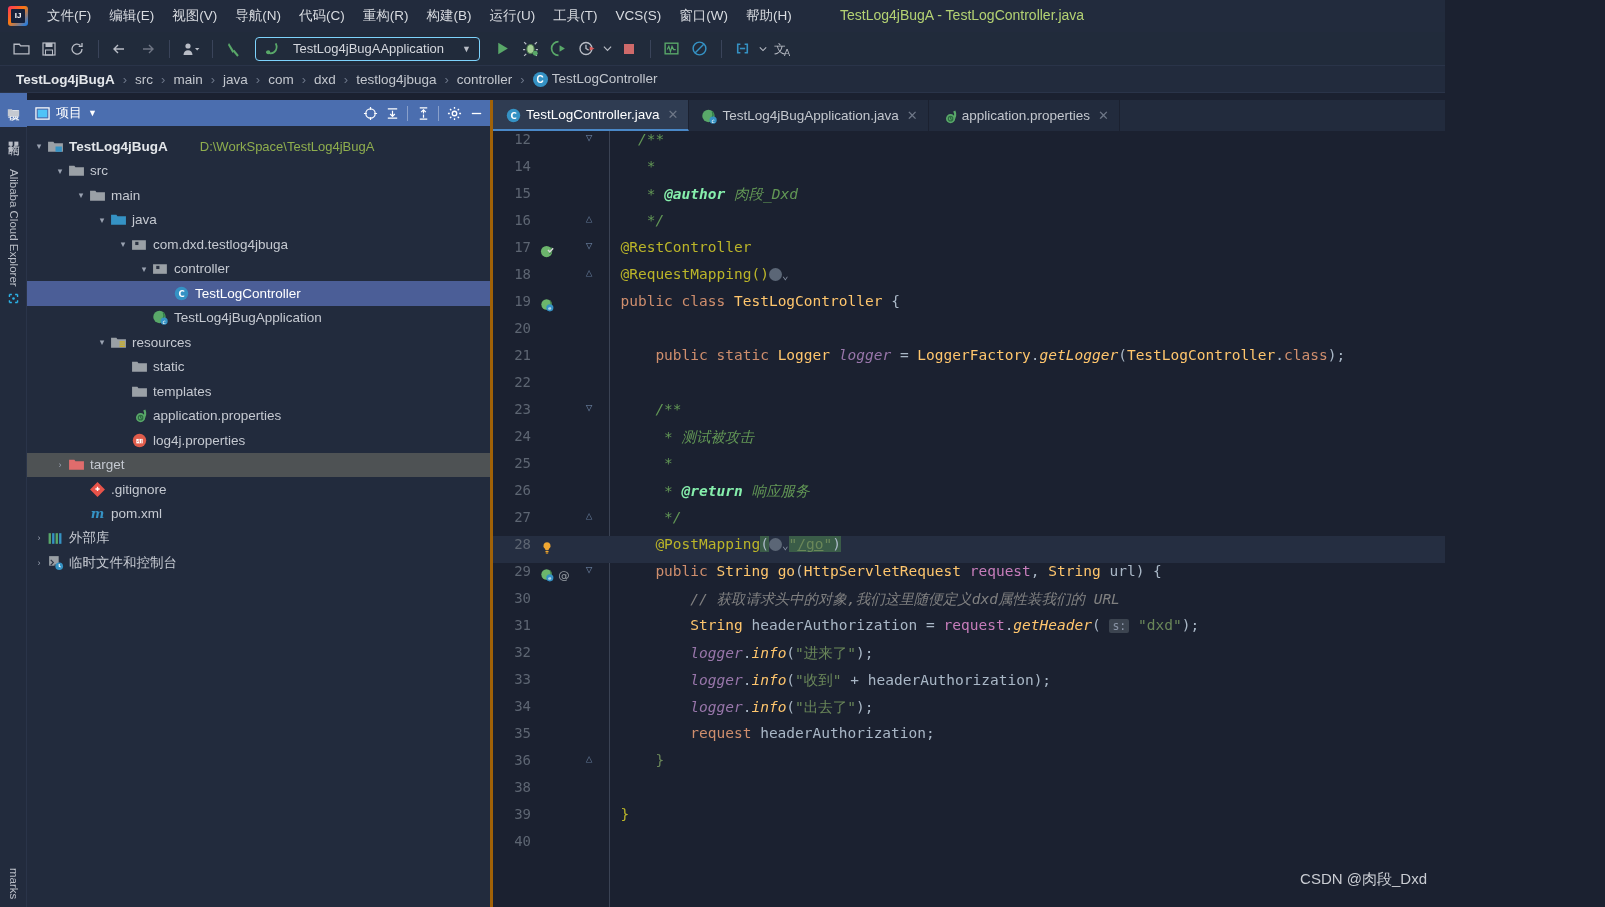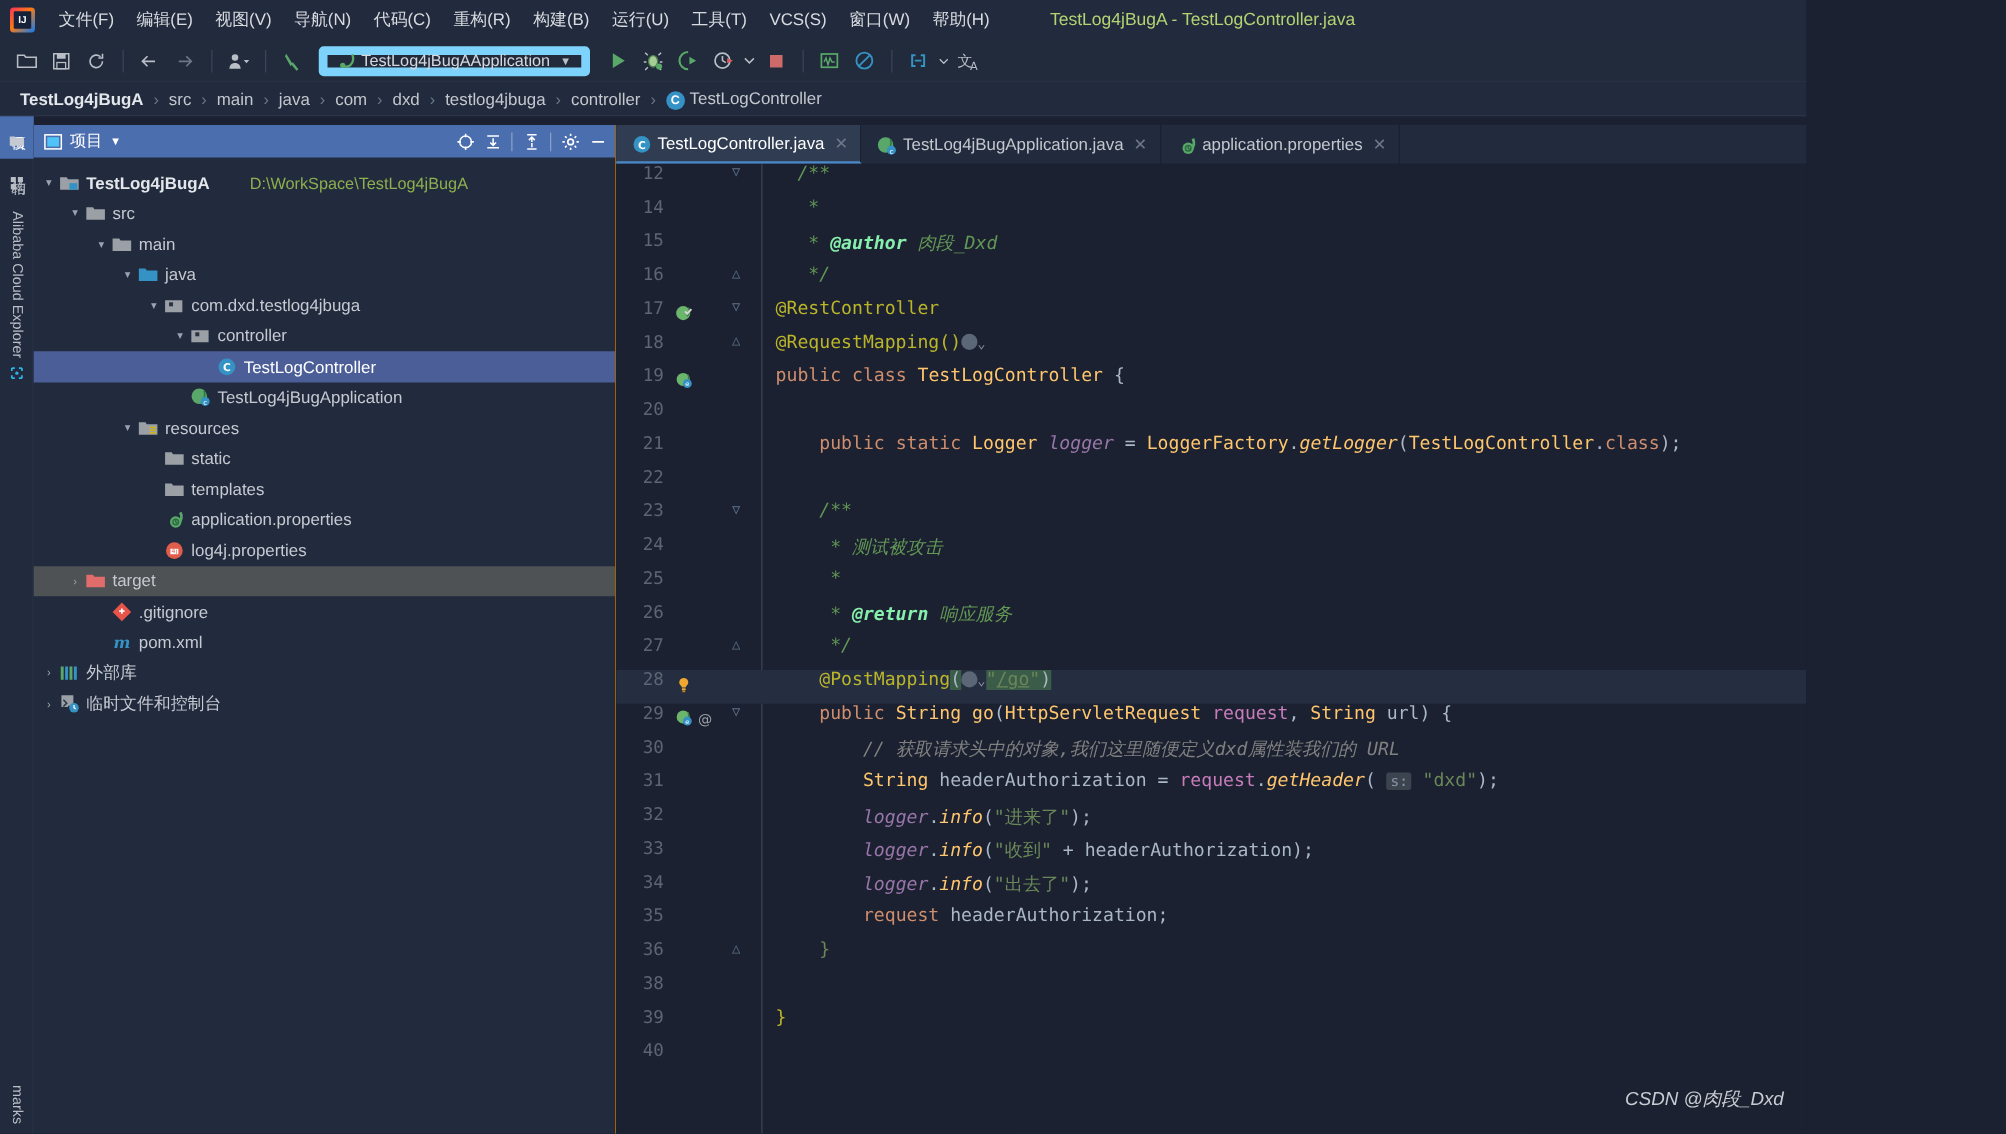--- a/index.html
+++ b/index.html
@@ -40,22 +40,22 @@
   .toolbar {
     height: 34px; background: #212b3b; display:flex; align-items:center;
     padding-left: 8px; gap: 2px; border-bottom:1px solid #2a3449;
   }
   .tb-btn {
     width: 26px; height: 26px; display:flex; align-items:center; justify-content:center;
     border-radius:3px; cursor:default;
   }
   .tb-sep { width:1px; height:18px; background:#3a445a; margin:0 6px; }
   .run-config {
-    display:flex; align-items:center; gap:4px; height:24px; padding:0 8px;
-    border:7px solid #7dd3fc; border-radius:4px; margin: 0 8px 0 6px;
+    display:flex; align-items:center; gap:14px; height:24px; padding:0 8px;
+    border:1px solid #7dd3fc; border-radius:4px; margin: 0 8px 0 6px;
     font-size:13px; color:#d4d7dd; white-space:nowrap;
   }
   .run-config .caret { font-size:9px; color:#b9bdc6; margin-left:4px;}
 
   
   .breadcrumb {
     height: 27px; background:#222b3d; display:flex; align-items:center;
     padding-left: 12px; gap:2px; font-size:13.5px; color:#c3c7ce;
     border-bottom:1px solid #2a3449;
   }
@@ -78,21 +78,21 @@
     padding: 8px 0; display:flex; align-items:center; gap:5px; justify-content:flex-start;
     width:27px; cursor:default;
   }
   .rail-item.active { background:#4b6eaf; color:#fff; }
   .rail-ico { width:13px; height:13px; flex:none; }
   .rail-bottom { position:absolute; bottom:0; left:0; width:27px; }
 
   
   .project-panel {
     position:absolute; left:27px; top:100px; width:466px; bottom:0;
-    background:#222b3d; border-right:1px solid #a16207;
+    background:#222b3d; border-right:3px solid #a16207;
   }
   .pp-header {
     height:26px; background:#4b6eaf; display:flex; align-items:center;
     padding:0 4px 0 8px; color:#ffffff; font-size:13px; gap:6px;
   }
   .pp-title { display:flex; align-items:center; gap:6px; flex:1; }
   .pp-actions { display:flex; align-items:center; gap:2px; }
   .pp-act { width:20px;height:20px;display:flex;align-items:center;justify-content:center;border-radius:3px;}
   .pp-divider{width:1px;height:15px;background:rgba(255,255,255,0.35);margin:0 3px;}
 
@@ -146,21 +146,21 @@
   .plain{ color:#a9b7c6; }
   .hint { background:#3c4450; color:#8a94a6; font-size:11.5px; padding:0 3px; border-radius:2px; }
   .sel  { background:#3a5c48; }
   .webico {
     display:inline-block; width:13px; height:13px; vertical-align:-2px;
     border-radius:50%; background:#5b6676; position:relative;
   }
   .vline { position:absolute; left:116px; top:0; bottom:0; width:1px; background:#3b4354; }
 
   .watermark {
-    position:absolute; right:18px; bottom:18px; color:#c9ccd2; font-size:15px;font-style:italic;
+    position:absolute; right:18px; bottom:18px; color:#c9ccd2; font-size:15px;
   }
   .scroll-marks { position:absolute; right:0; top:131px; width:12px; bottom:0; }
 </style>
 </head>
 <body>
 
 <div class="app">
 
   <div class="menubar">
     <div class="ij-logo"></div>

